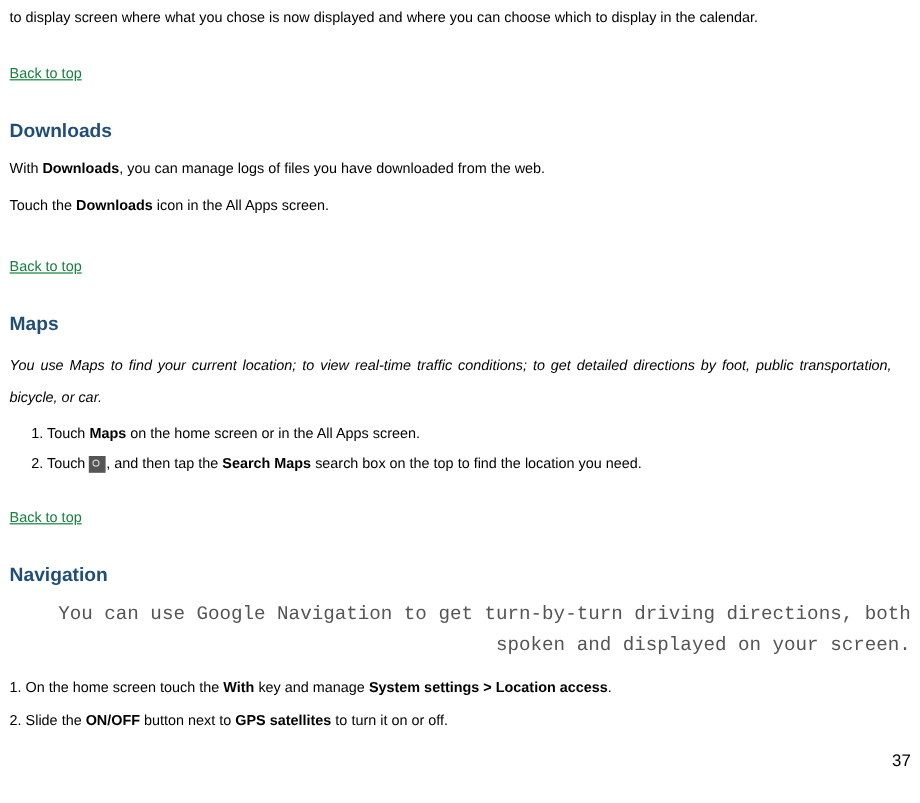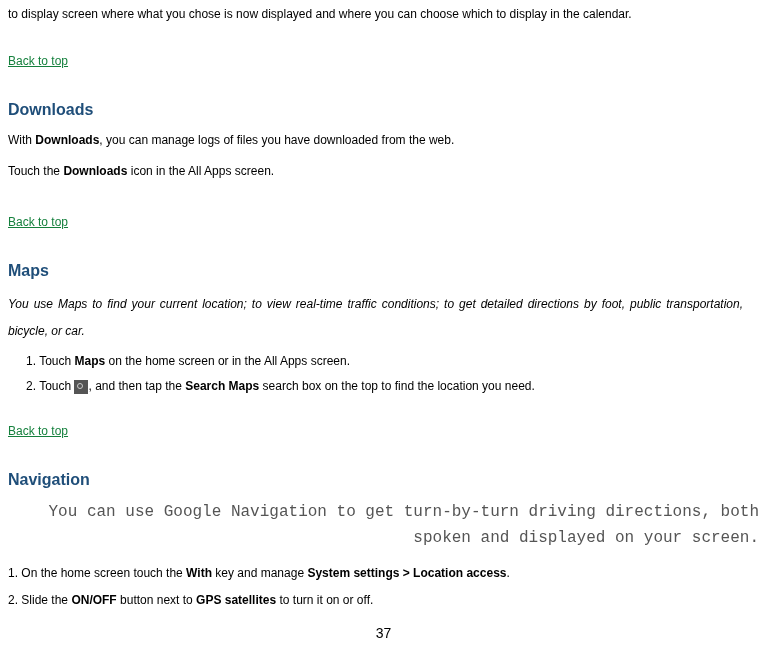--- a/index.html
+++ b/index.html
@@ -62,21 +62,21 @@
       border-radius: 50%;
     }
     .nav-desc {
       font-family: "Courier New", monospace;
       color: #555;
       font-size: 16px;
       margin: 8px 0 12px 0;
       text-align: right;
     }
     .page-num {
-      text-align: center;
+      text-align: right;
       font-size: 14px;
       margin-top: 12px;
     }
     .step {
       margin: 8px 0;
       line-height: 1.6;
     }
   </style>
 </head>
 <body>

